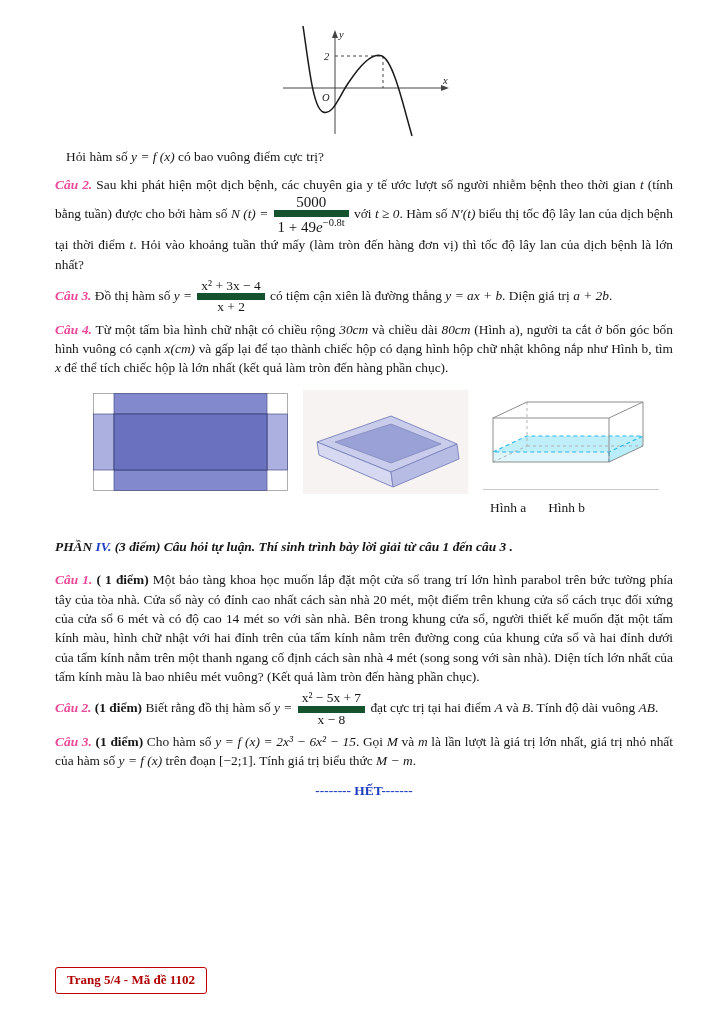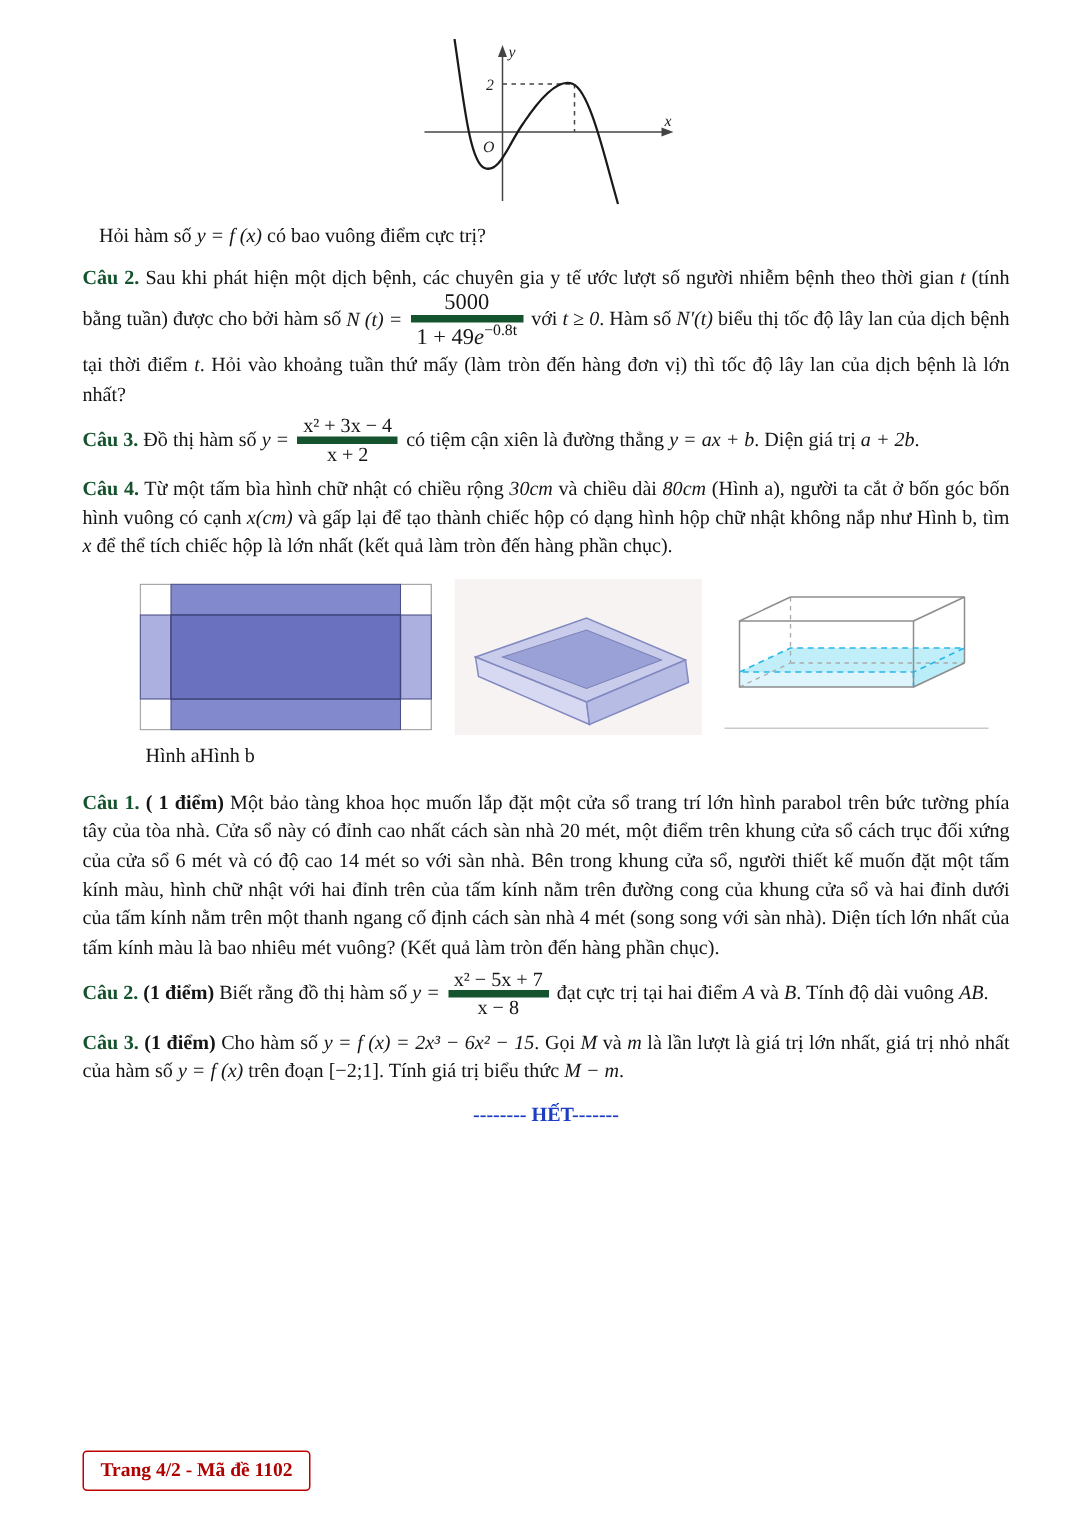--- a/index.html
+++ b/index.html
@@ -11,33 +11,33 @@
     font-family: "Liberation Serif", serif;
     font-size: 13.4px;
     line-height: 1.44;
     color: #151515;
     padding: 26px 52px 0 55px;
     overflow: hidden;
   }
   p { margin: 12px; }
   .para { text-align: justify; margin: 5px 0; }
   .intro { padding-left: 11px; margin: 4px 0 8px; }
-  .qlabel { color: #14532d; font-weight: bold; }
+  .qlabel { color: #ec4899; font-weight: bold; font-style: italic; }
   .v { }
   .run {}
   .frac { display:inline-block; text-align:center; vertical-align:middle; padding:0 2px; line-height:1.08; }
-  .frac .num { display:block; border-bottom:5px solid #14532d; padding:0 4px; }
+  .frac .num { display:block; border-bottom:7px solid #14532d; padding:0 4px; }
   .frac .den { display:block; padding:0 4px; }
   .frac-lg { font-size: 1.12em; }
   sup { font-size: 0.7em; }
   .graph-wrap { text-align:center; margin: 0 0 2px; }
   .gl { font-family:"Liberation Serif", serif; font-style: italic; font-size: 10.5px; fill:#222; }
   .figures { display:flex; align-items:center; justify-content:space-between; margin: 12px 0 2px; padding: 0 14px 0 38px; }
   .figb-wrap { border-bottom: 1px solid #c9c9c9; padding: 0 4px 12px; }
-  .fig-labels { display:flex; justify-content:flex-start; padding: 2px 88px 0 42px; margin-bottom: 12px; }
+  .fig-labels { display:flex; justify-content:flex-end; padding: 2px 88px 0 42px; margin-bottom: 12px; gap: 22px; }
   .fig-labels span { font-size: 13.4px; }
   .heading { font-weight:bold; font-style:italic; margin: 20px 0 14px; }
   .heading .roman { color:#1d3ec2; }
   .het { text-align:center; font-weight:bold; color:#1d3ec2; margin-top: 10px; }
   .footer-box {
     position:absolute; left:55px; bottom:30px;
     border: 1.6px solid #c00000; border-radius: 3px;
     padding: 3px 11px;
     color: #b00000; font-weight: bold; font-size: 13px;
     background:#fff;
@@ -115,25 +115,26 @@
         <line x1="156" y1="8" x2="156" y2="52" stroke="#8d8d8d" stroke-width="1"></line>
       </svg>
     </div>
   </div>
 
   <div class="fig-labels">
     <span>Hình a</span>
     <span>Hình b</span>
   </div>
 
+  <p class="heading"><span>PHẦN </span><span class="roman">IV.</span><span> (3 điểm) Câu hỏi tự luận. Thí sinh trình bày lời giải từ câu 1 đến câu 3 .</span></p>
 
   <p class="para"><b class="qlabel">Câu 1.</b><b> ( 1 điểm)</b><span class="run"> Một bảo tàng khoa học muốn lắp đặt một cửa sổ trang trí lớn hình parabol trên bức tường phía tây của tòa nhà. Cửa sổ này có đỉnh cao nhất cách sàn nhà 20 mét, một điểm trên khung cửa sổ cách trục đối xứng của cửa sổ 6 mét và có độ cao 14 mét so với sàn nhà. Bên trong khung cửa sổ, người thiết kế muốn đặt một tấm kính màu, hình chữ nhật với hai đỉnh trên của tấm kính nằm trên đường cong của khung cửa sổ và hai đỉnh dưới của tấm kính nằm trên một thanh ngang cố định cách sàn nhà 4 mét (song song với sàn nhà). Diện tích lớn nhất của tấm kính màu là bao nhiêu mét vuông? (Kết quả làm tròn đến hàng phần chục).</span></p>
 
   <p class="para"><b class="qlabel">Câu 2.</b><b> (1 điểm)</b><span class="run"> Biết rằng đồ thị hàm số </span><i class="v">y =</i>
     <span class="frac"><span class="num v">x² − 5x + 7</span><span class="den v">x − 8</span></span><span class="run"> đạt cực trị tại hai điểm </span><i class="v">A</i><span class="run"> và </span><i class="v">B</i><span class="run">. Tính độ dài vuông </span><i class="v">AB</i><span class="run">.</span></p>
 
   <p class="para"><b class="qlabel">Câu 3.</b><b> (1 điểm)</b><span class="run"> Cho hàm số </span><i class="v">y = f (x) = 2x³ − 6x² − 15</i><span class="run">. Gọi </span><i class="v">M</i><span class="run"> và </span><i class="v">m</i><span class="run"> là lần lượt là giá trị lớn nhất, giá trị nhỏ nhất của hàm số </span><i class="v">y = f (x)</i><span class="run"> trên đoạn </span><span>[−2;1]</span><span class="run">. Tính giá trị biểu thức </span><i class="v">M − m</i><span class="run">.</span></p>
 
   <p class="het">-------- HẾT-------</p>
 
-  <div class="footer-box"><span>Trang 4/2 - Mã đề 1102</span></div>
+  <div class="footer-box"><span>Trang 5/4 - Mã đề 1102</span></div>
 
 </div>
 
 </body></html>

